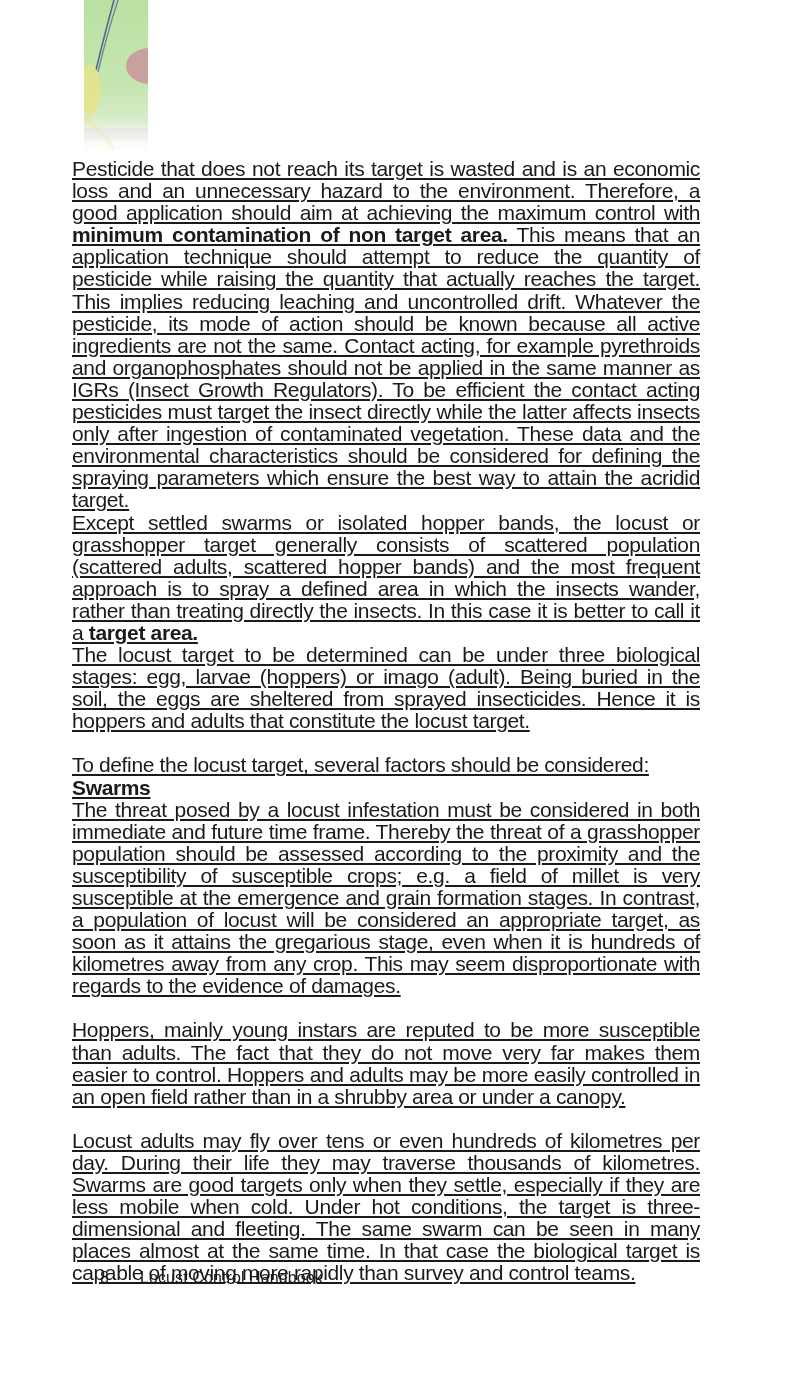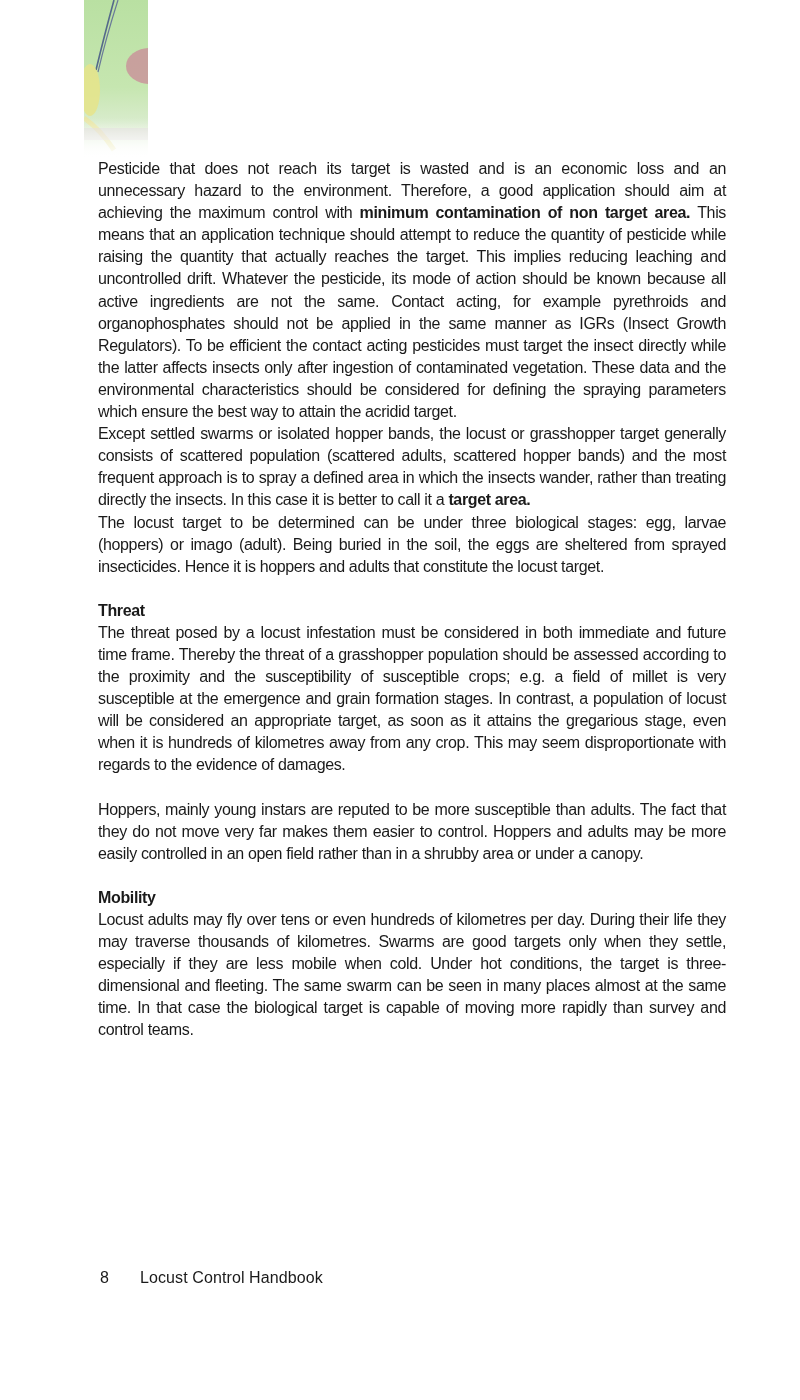--- a/index.html
+++ b/index.html
@@ -1,21 +1,21 @@
 <!DOCTYPE html>
 <html><head>
   <meta charset="utf-8">
   <style>
     html, body { margin: 0; padding: 0; background: #ffffff; }
     body { width: 800px; height: 1400px; position: relative; overflow: hidden; font-family: "Liberation Sans Narrow", "Liberation Sans", sans-serif; color: #1a1a1a; }
     .photo-strip { position: absolute; left: 84px; top: 0; width: 64px; height: 158px; overflow: hidden;
       background: linear-gradient(to bottom, #b9e0a2 0%, #c6e6b0 55%, #d9eccd 78%, #ffffff 100%); }
     .photo-strip svg { position: absolute; left: 0; top: 0; }
     .photo-fade { position: absolute; left: 0; right: 0; bottom: 0; height: 40px; background: linear-gradient(to bottom, rgba(255,255,255,0), #ffffff); }
-    .content { position: absolute; left: 98px; top: 158px; width: 628px; font-size: 16px; line-height: 22.1px; letter-spacing: -0.35px; }
+    .content { position: absolute; left: 72px; top: 158px; width: 628px; font-size: 21px; line-height: 22.1px; letter-spacing: -0.35px; text-decoration: underline; }
     .content p { margin: 0; text-align: justify; }
     .content .last { text-align: left; }
     b { font-weight: bold; }
     .gap { height: 22px; }
     .heading { font-weight: bold; margin: 0; }
     .footer { position: absolute; top: 1269px; left: 86px; font-size: 16px; letter-spacing: 0.1px; margin-left: 14px; }
     .footer .pnum { display: inline-block; width: 40px; }
   </style>
 </head>
 <body>
@@ -30,27 +30,27 @@
     <rect x="0" y="128" width="64" height="12" fill="#dcd2d6" opacity="0.5"></rect>
   </svg>
   <div class="photo-fade"></div>
 </div>
 
 <div class="content">
   <p><span>Pesticide that does not reach its target is wasted and is an economic loss and an unnecessary hazard to the environment. Therefore, a good application should aim at achieving the maximum control with </span><b>minimum contamination of non target area.</b><span> This means that an application technique should attempt to reduce the quantity of pesticide while raising the quantity that actually reaches the target. This implies reducing leaching and uncontrolled drift. Whatever the pesticide, its mode of action should be known because all active ingredients are not the same. Contact acting, for example pyrethroids and organophosphates should not be applied in the same manner as IGRs (Insect Growth Regulators). To be efficient the contact acting pesticides must target the insect directly while the latter affects insects only after ingestion of contaminated vegetation. These data and the environmental characteristics should be considered for defining the spraying parameters which ensure the best way to attain the acridid target.</span></p>
   <p><span>Except settled swarms or isolated hopper bands, the locust or grasshopper target generally consists of scattered population (scattered adults, scattered hopper bands) and the most frequent approach is to spray a defined area in which the insects wander, rather than treating directly the insects. In this case it is better to call it a </span><b>target area.</b></p>
   <p>The locust target to be determined can be under three biological stages: egg, larvae (hoppers) or imago (adult). Being buried in the soil, the eggs are sheltered from sprayed insecticides. Hence it is hoppers and adults that constitute the locust target.</p>
   <div class="gap"></div>
+  <p class="last">To define the locust target, several factors should be considered:</p>
 
-  <p class="heading">Threat</p>
+  <p class="heading">Swarms</p>
   <p>The threat posed by a locust infestation must be considered in both immediate and future time frame. Thereby the threat of a grasshopper population should be assessed according to the proximity and the susceptibility of susceptible crops; e.g. a field of millet is very susceptible at the emergence and grain formation stages. In contrast, a population of locust will be considered an appropriate target, as soon as it attains the gregarious stage, even when it is hundreds of kilometres away from any crop. This may seem disproportionate with regards to the evidence of damages.</p>
   <div class="gap"></div>
 
   <p>Hoppers, mainly young instars are reputed to be more susceptible than adults. The fact that they do not move very far makes them easier to control. Hoppers and adults may be more easily controlled in an open field rather than in a shrubby area or under a canopy.</p>
   <div class="gap"></div>
 
-  <p class="heading">Mobility</p>
   <p>Locust adults may fly over tens or even hundreds of kilometres per day. During their life they may traverse thousands of kilometres. Swarms are good targets only when they settle, especially if they are less mobile when cold. Under hot conditions, the target is three-dimensional and fleeting. The same swarm can be seen in many places almost at the same time. In that case the biological target is capable of moving more rapidly than survey and control teams.</p>
 </div>
 
 <div class="footer">
   <span class="pnum">8</span><span>Locust Control Handbook</span>
 </div>
 
 </body></html>

